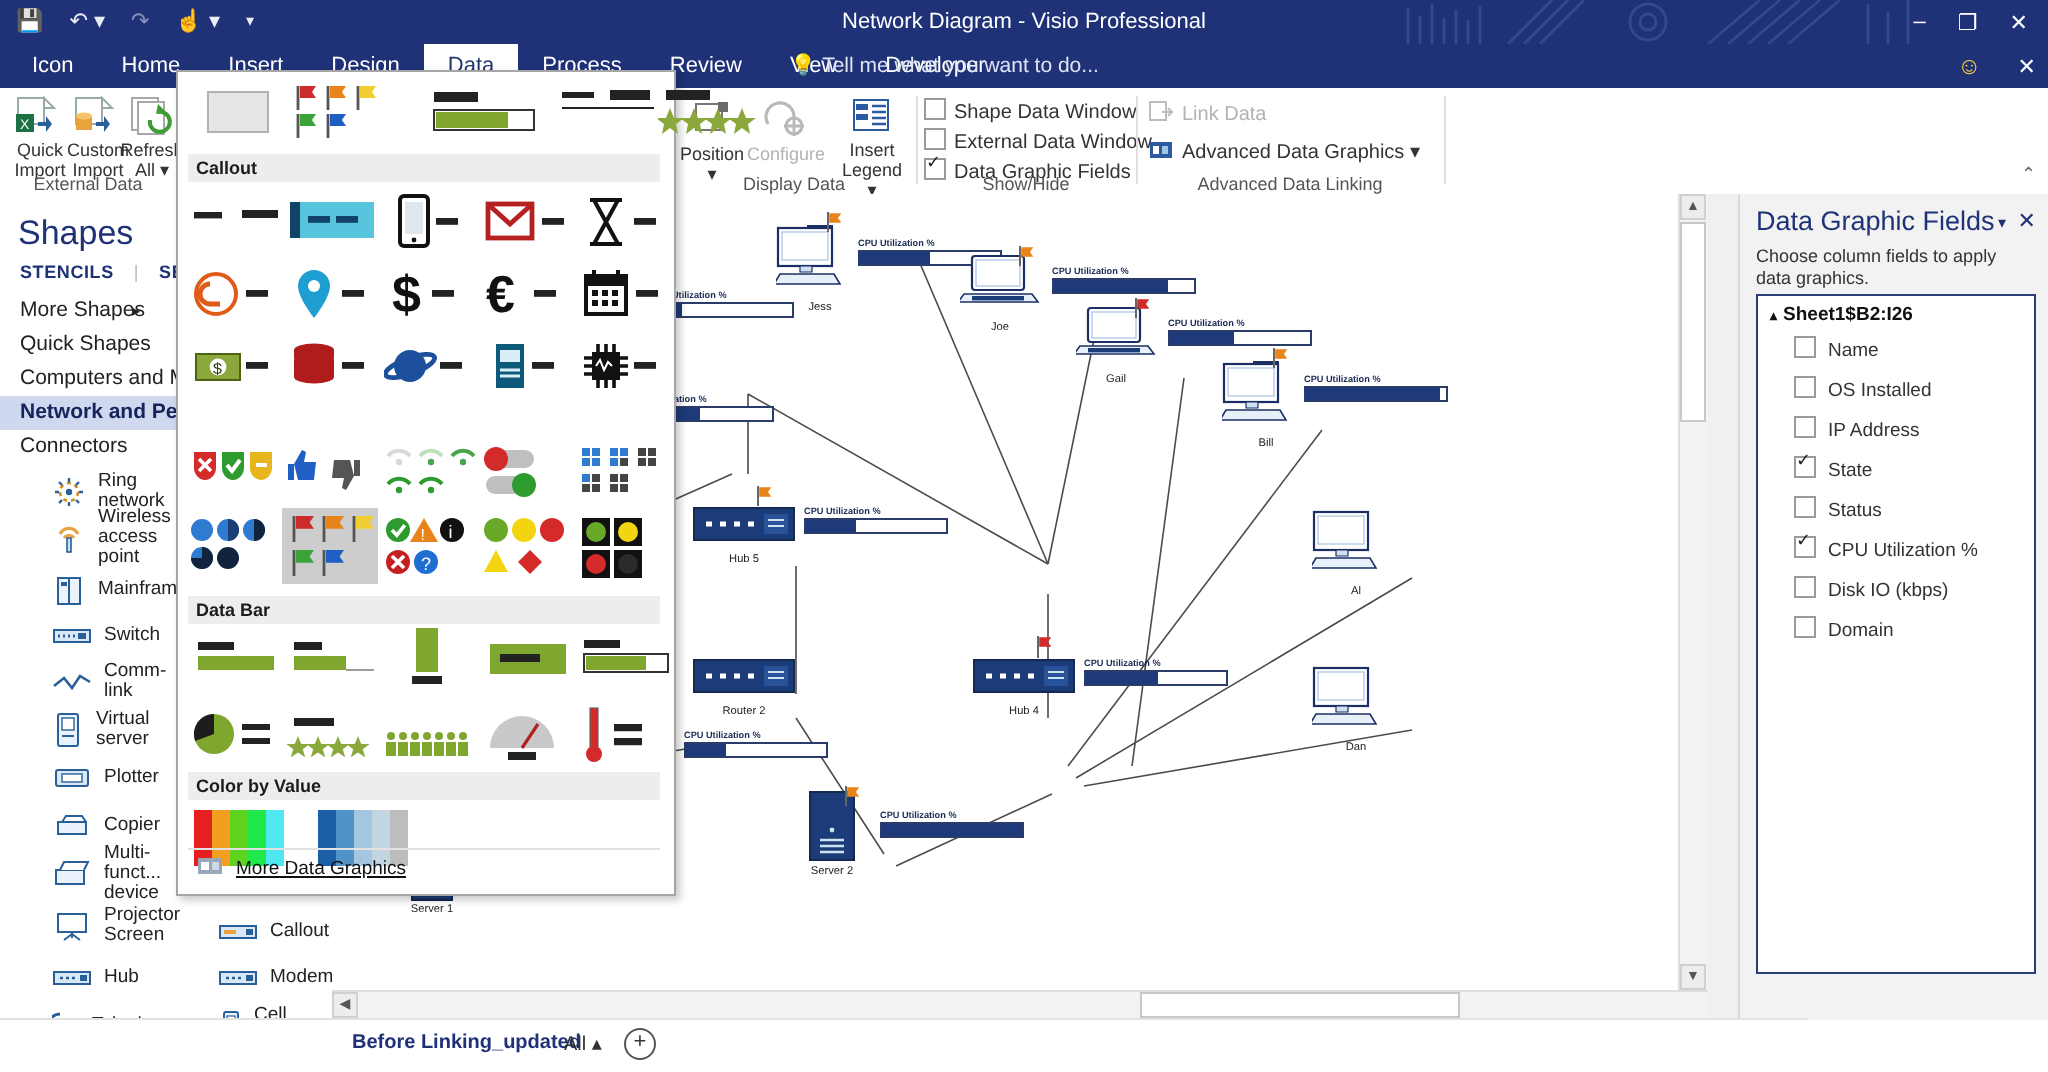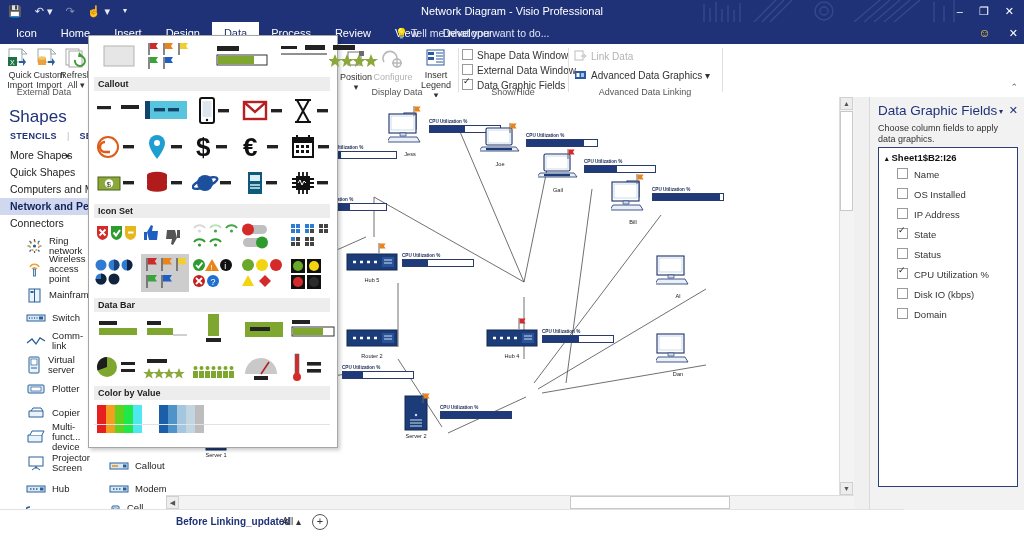--- a/index.html
+++ b/index.html
@@ -1037,21 +1037,20 @@
       <svg width="46" height="30" viewBox="0 0 46 30">
           <rect x="7" y="8" width="14" height="14" fill="#111"></rect>
           <g stroke="#111" stroke-width="1.8">
             <path d="M10 4 v4 M14 4 v4 M18 4 v4 M10 22 v4 M14 22 v4 M18 22 v4 M3 11 h4 M3 15 h4 M3 19 h4 M21 11 h4 M21 15 h4 M21 19 h4"></path>
           </g>
           <path d="M9 15 l2 -3 l2 5 l2 -4 l2 2" stroke="#fff" stroke-width="1" fill="none"></path>
           <rect x="28" y="13" width="11" height="3.4" fill="#222"></rect>
         </svg>
     </div>
 
-    <div class="gsec" style="top:168px">Icon Set</div>
     <div class="gcell" style="left:6px;top:186px">
       <svg width="46" height="30" viewBox="0 0 46 30">
         <path d="M2 4 h11 v8 a6 6 0 0 1 -5.5 6 a6 6 0 0 1 -5.5 -6z" fill="#d42a2a"></path>
           <path d="M4.5 7.5 l6 6 M10.5 7.5 l-6 6" stroke="#fff" stroke-width="1.8"></path>
         <path d="M16 4 h11 v8 a6 6 0 0 1 -5.5 6 a6 6 0 0 1 -5.5 -6z" fill="#2e9b2e"></path>
           <path d="M18.5 10.5 l2.5 3 l4 -5.5" stroke="#fff" stroke-width="2" fill="none"></path>
         <path d="M30 4 h11 v8 a6 6 0 0 1 -5.5 6 a6 6 0 0 1 -5.5 -6z" fill="#e6b61c"></path>
           <path d="M33 10.5 h5.5" stroke="#fff" stroke-width="2"></path>
       </svg>
     </div>
@@ -1319,15 +1318,22 @@
       <svg width="56" height="30" viewBox="0 0 56 30">
           <rect x="2" y="1" width="9" height="28" fill="#1b5fa8"></rect>
           <rect x="11" y="1" width="9" height="28" fill="#4f93c8"></rect>
           <rect x="20" y="1" width="9" height="28" fill="#a4c6de"></rect>
           <rect x="29" y="1" width="9" height="28" fill="#c2d6e2"></rect>
           <rect x="38" y="1" width="9" height="28" fill="#bdbdbd"></rect>
         </svg>
     </div>
 
     <div class="gdiv" style="bottom:22px"></div>
+    <div class="gmore">
+      <svg width="14" height="12" viewBox="0 0 14 12" style="vertical-align:-2px;margin:0 6px 0 4px">
+          <rect x="1" y="2" width="12" height="8" fill="#9aa7b8"></rect>
+          <rect x="2.5" y="4" width="4" height="4" fill="#fff"></rect>
+          <rect x="8" y="4" width="3.5" height="4" fill="#cfd8e4"></rect>
+        </svg><u>More Data Graphics</u>
+    </div>
   </div>
 
 </div>
 
 </body></html>

